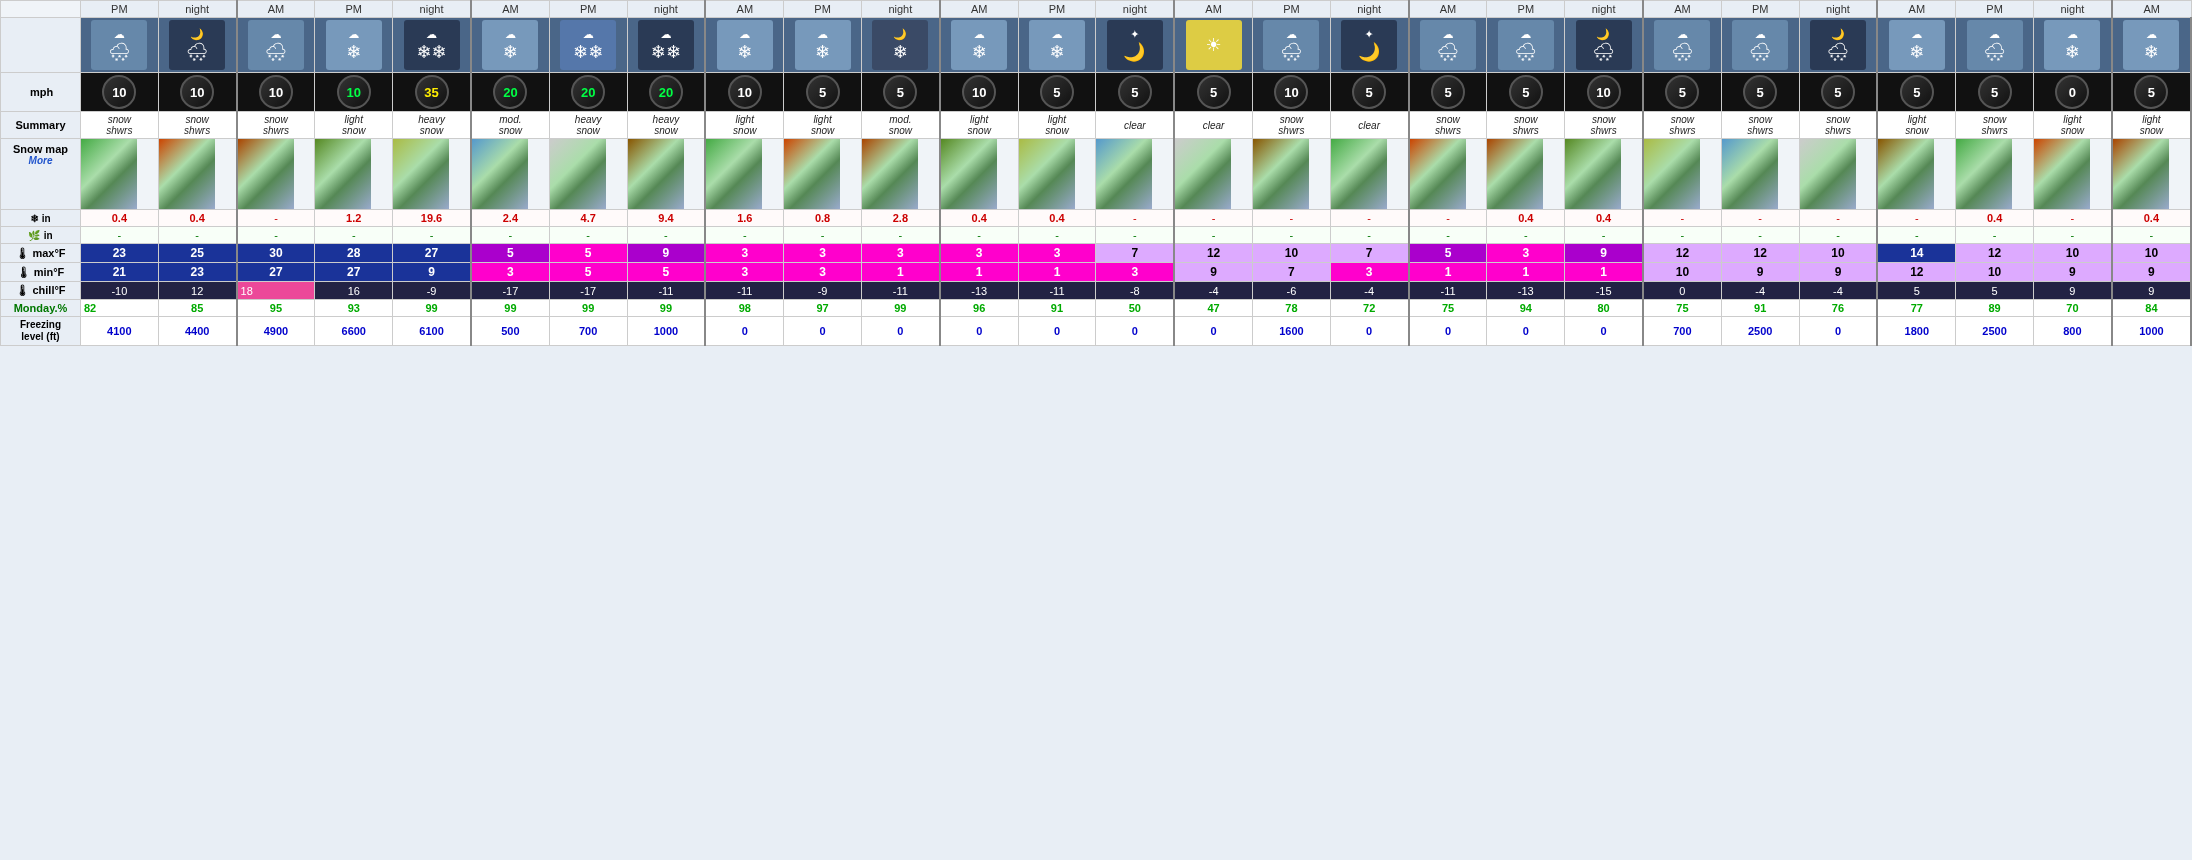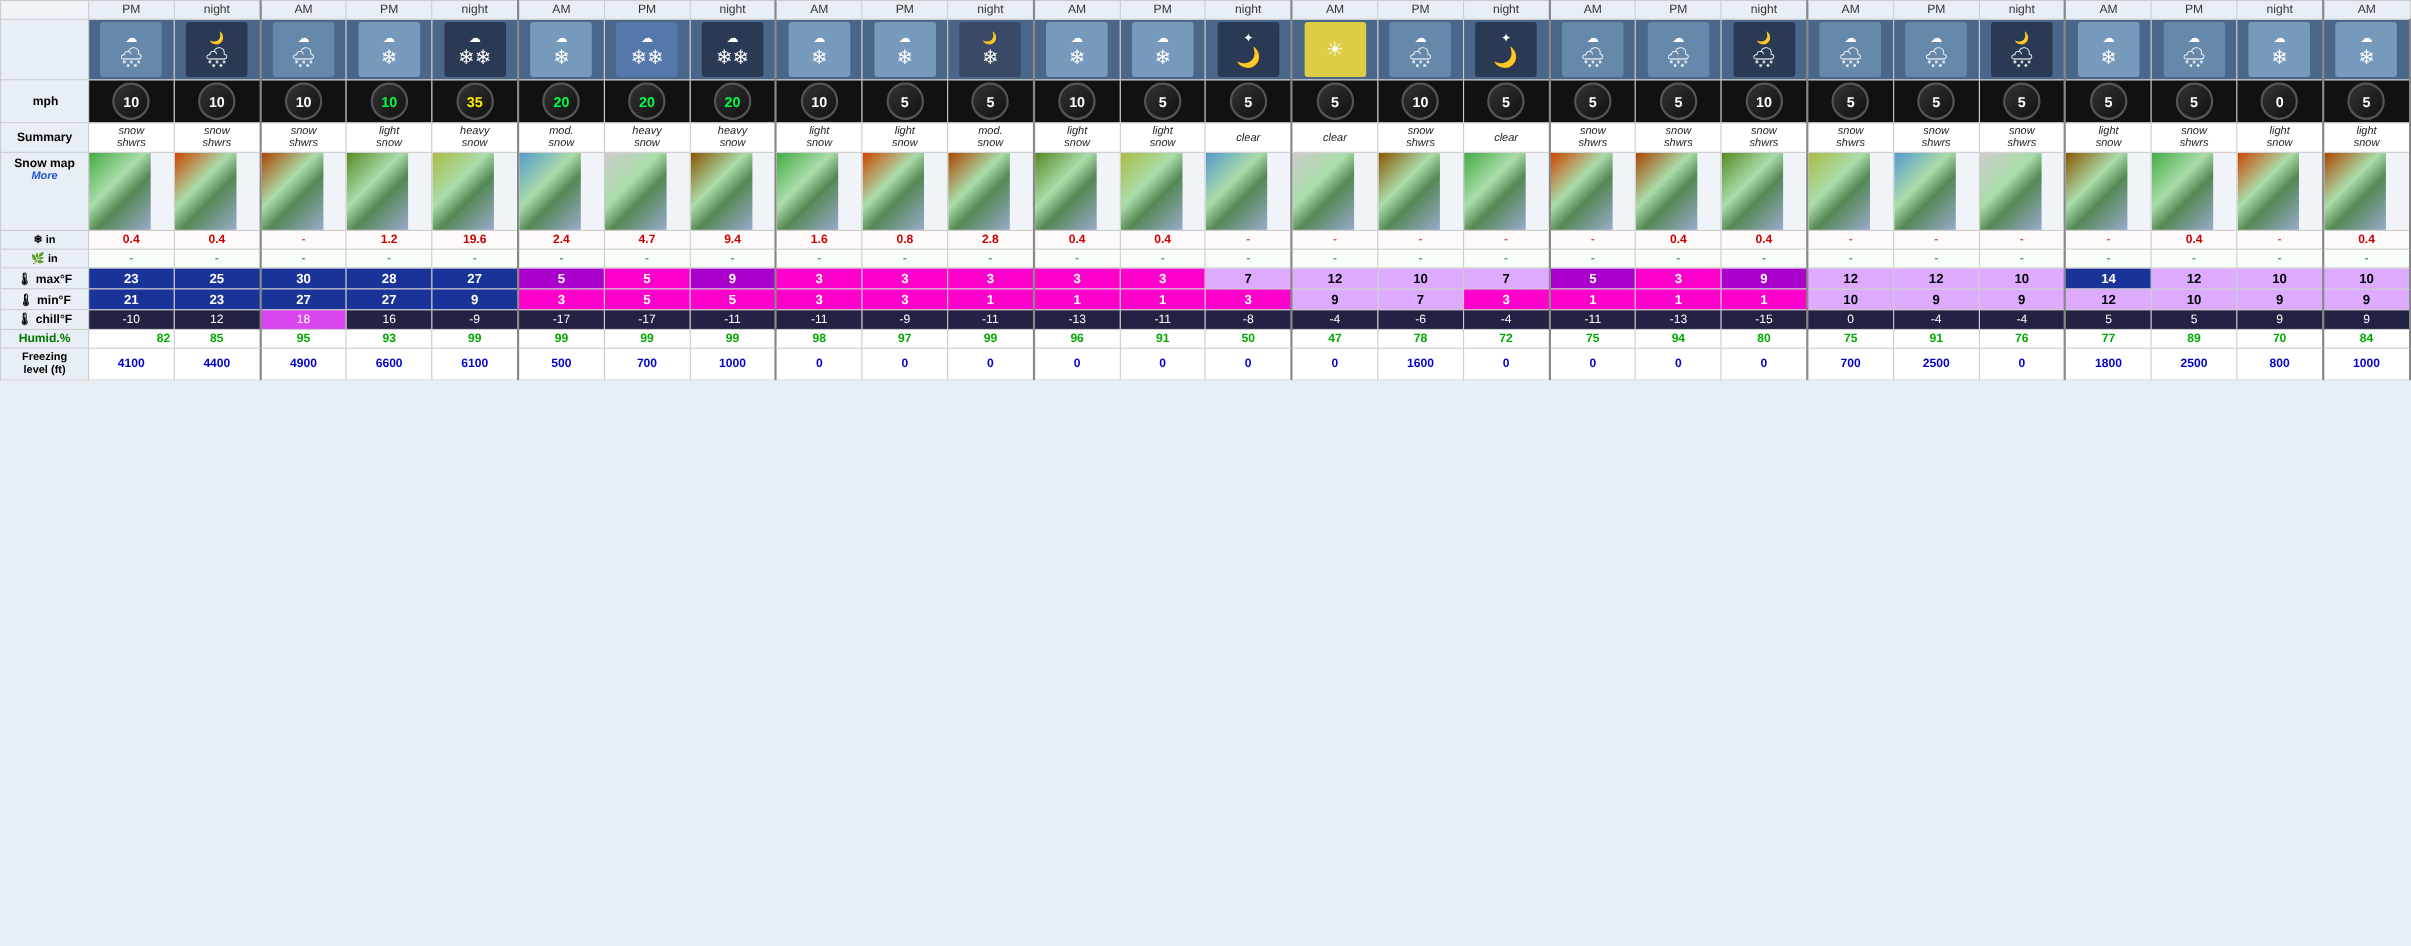--- a/index.html
+++ b/index.html
@@ -497,21 +497,21 @@
         <td class="temp-min-light" style="border-right:2px solid #888;">9</td>
         <td class="temp-min-light" style="">12</td>
         <td class="temp-min-light" style="">10</td>
         <td class="temp-min-light" style="border-right:2px solid #888;">9</td>
         <td class="temp-min-light" style="border-right:2px solid #888;">9</td>
       </tr>
       <tr>
         <td class="row-label" style="background:#e8eef5;font-size:11px;">🌡 chill°F</td>
         <td style="background:#222244;color:white;text-align:center;font-size:11px;">-10</td>
         <td style="background:#222244;color:white;text-align:center;font-size:11px;border-right:2px solid #888;">12</td>
-        <td style="background:#d946ef;color:white;text-align:center;font-size:11px;">18</td>
+        <td style="background:#ec4899;color:white;text-align:left;font-size:11px;">18</td>
         <td style="background:#222244;color:white;text-align:center;font-size:11px;">16</td>
         <td style="background:#222244;color:white;text-align:center;font-size:11px;border-right:2px solid #888;">-9</td>
         <td style="background:#222244;color:white;text-align:center;font-size:11px;">-17</td>
         <td style="background:#222244;color:white;text-align:center;font-size:11px;">-17</td>
         <td style="background:#222244;color:white;text-align:center;font-size:11px;border-right:2px solid #888;">-11</td>
         <td style="background:#222244;color:white;text-align:center;font-size:11px;">-11</td>
         <td style="background:#222244;color:white;text-align:center;font-size:11px;">-9</td>
         <td style="background:#222244;color:white;text-align:center;font-size:11px;border-right:2px solid #888;">-11</td>
         <td style="background:#222244;color:white;text-align:center;font-size:11px;">-13</td>
         <td style="background:#222244;color:white;text-align:center;font-size:11px;">-11</td>
@@ -524,22 +524,22 @@
         <td style="background:#222244;color:white;text-align:center;font-size:11px;border-right:2px solid #888;">-15</td>
         <td style="background:#222244;color:white;text-align:center;font-size:11px;">0</td>
         <td style="background:#222244;color:white;text-align:center;font-size:11px;">-4</td>
         <td style="background:#222244;color:white;text-align:center;font-size:11px;border-right:2px solid #888;">-4</td>
         <td style="background:#222244;color:white;text-align:center;font-size:11px;">5</td>
         <td style="background:#222244;color:white;text-align:center;font-size:11px;">5</td>
         <td style="background:#222244;color:white;text-align:center;font-size:11px;border-right:2px solid #888;">9</td>
         <td style="background:#222244;color:white;text-align:center;font-size:11px;border-right:2px solid #888;">9</td>
       </tr>
       <tr>
-        <td class="row-label" style="background:#e8eef5;font-weight:bold;color:#007700;font-size:11px;">Humid.%</td>
-        <td style="background:white;text-align:right;color:#00aa00;font-weight:bold;font-size:11px;">82</td>
+        <td class="row-label" style="background:#e8eef5;font-weight:bold;color:#007700;font-size:11px;">Monday.%</td>
+        <td style="background:white;text-align:left;color:#00aa00;font-weight:bold;font-size:11px;">82</td>
         <td style="background:white;text-align:center;color:#00aa00;font-weight:bold;font-size:11px;border-right:2px solid #888;">85</td>
         <td style="background:white;text-align:center;color:#00aa00;font-weight:bold;font-size:11px;">95</td>
         <td style="background:white;text-align:center;color:#00aa00;font-weight:bold;font-size:11px;">93</td>
         <td style="background:white;text-align:center;color:#00aa00;font-weight:bold;font-size:11px;border-right:2px solid #888;">99</td>
         <td style="background:white;text-align:center;color:#00aa00;font-weight:bold;font-size:11px;">99</td>
         <td style="background:white;text-align:center;color:#00aa00;font-weight:bold;font-size:11px;">99</td>
         <td style="background:white;text-align:center;color:#00aa00;font-weight:bold;font-size:11px;border-right:2px solid #888;">99</td>
         <td style="background:white;text-align:center;color:#00aa00;font-weight:bold;font-size:11px;">98</td>
         <td style="background:white;text-align:center;color:#00aa00;font-weight:bold;font-size:11px;">97</td>
         <td style="background:white;text-align:center;color:#00aa00;font-weight:bold;font-size:11px;border-right:2px solid #888;">99</td>

